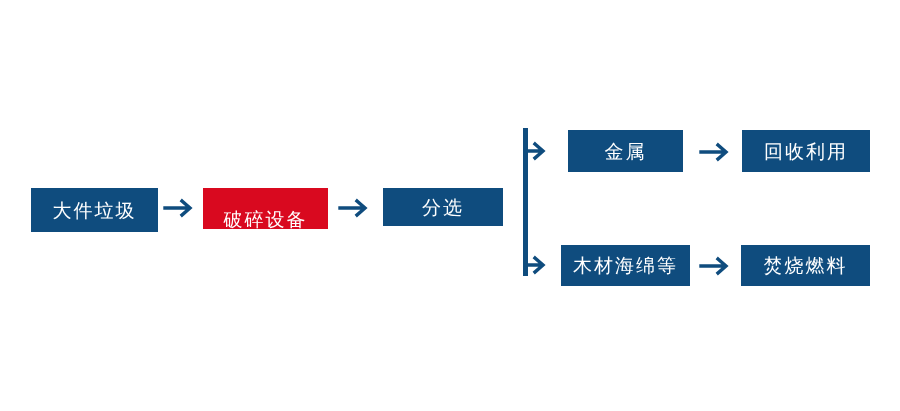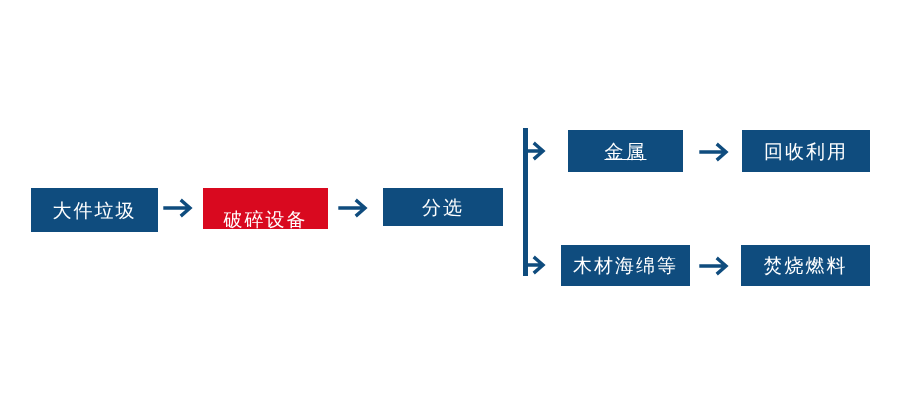--- a/index.html
+++ b/index.html
@@ -50,21 +50,21 @@
     width: 26px;
     height: 24px;
     color: #0f4c7e;
   }
   .branch-arrow svg { display: block; width: 100%; height: 100%; }
 
   
   #node-bulky      { left: 31px;  top: 188px; width: 127px; height: 44px; }
   #node-crusher    { left: 203px; top: 188px; width: 125px; height: 41px; align-items: flex-end; }
   #node-sorting    { left: 383px; top: 188px; width: 120px; height: 38px; }
-  #node-metal      { left: 568px; top: 130px; width: 115px; height: 42px; text-decoration: underline; }
+  #node-metal      { left: 568px; top: 130px; width: 115px; height: 42px; }
   #node-recycle    { left: 742px; top: 130px; width: 128px; height: 42px; }
   #node-wood       { left: 561px; top: 245px; width: 129px; height: 41px; }
   #node-fuel       { left: 741px; top: 245px; width: 129px; height: 41px; }
 
   
   #arrow-1 { left: 163px; top: 195px; }
   #arrow-2 { left: 338px; top: 195px; }
   #arrow-3 { left: 699px; top: 139px; }
   #arrow-4 { left: 699px; top: 253px; }
 

